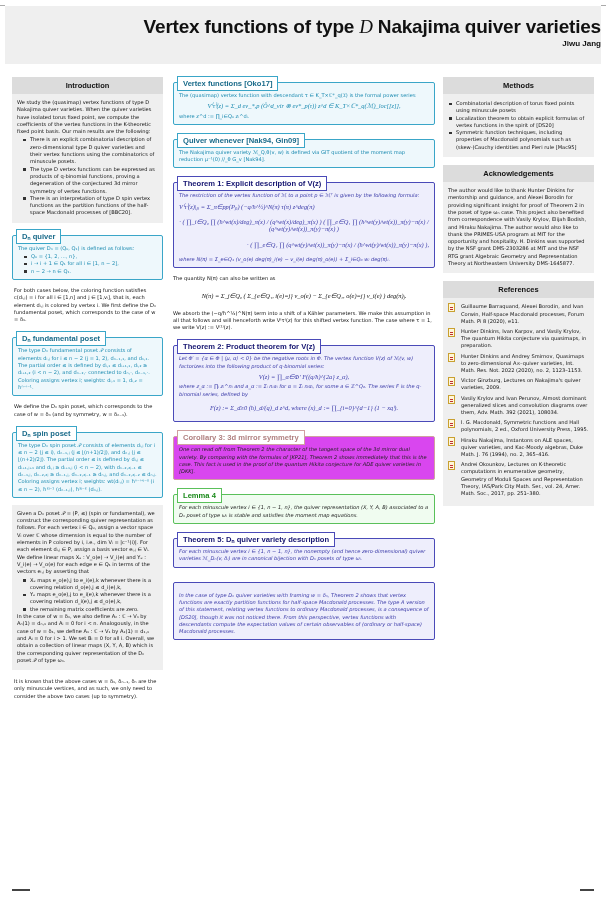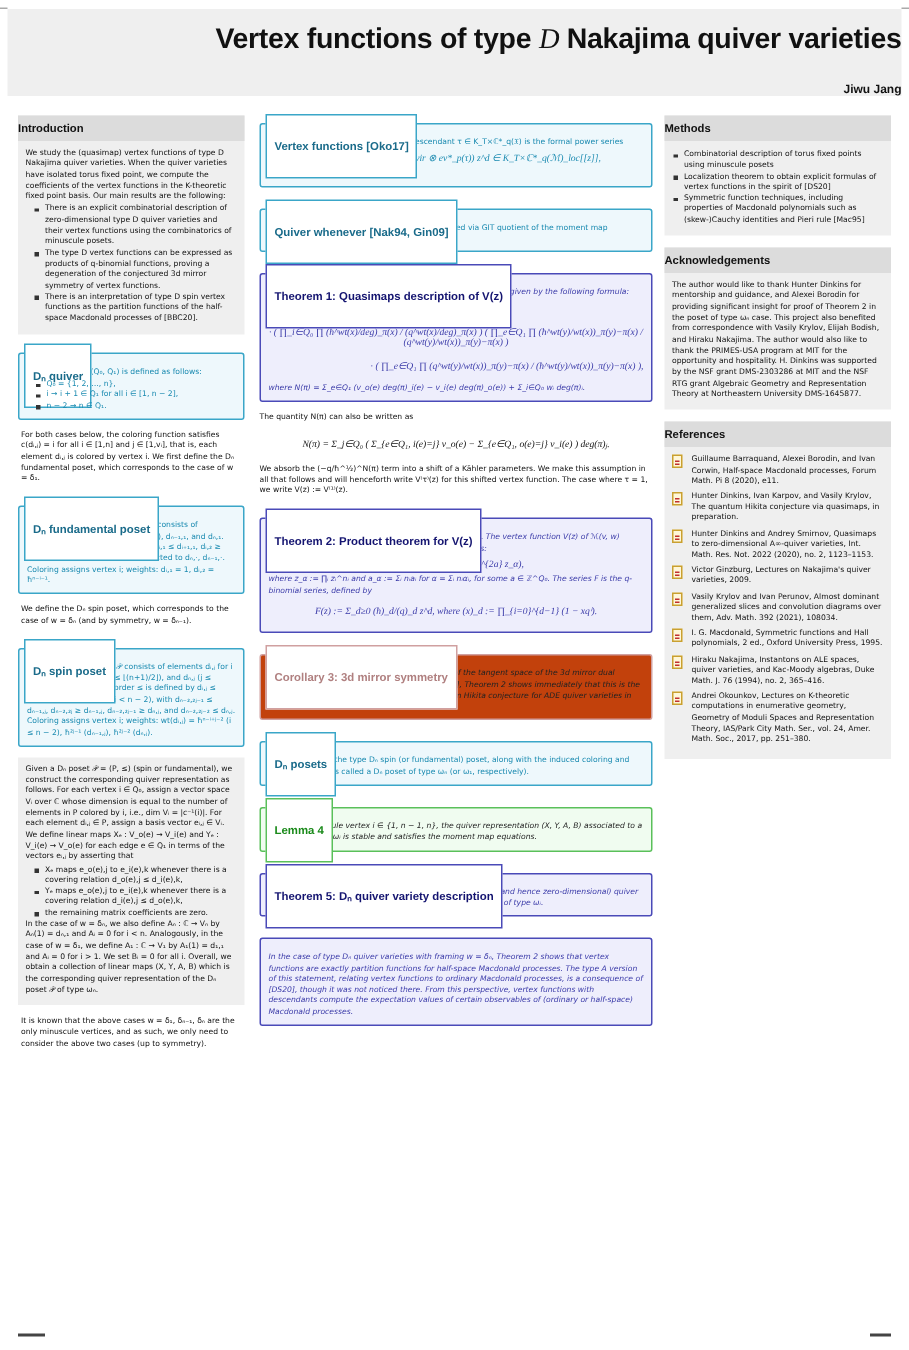--- a/index.html
+++ b/index.html
@@ -1,37 +1,37 @@
 <!DOCTYPE html>
 <html><head>
 <meta charset="utf-8">
 <style>
 *{box-sizing:border-box;margin:0;padding:0}
 body{width:606px;height:900px;background:#fff;font-family:"DejaVu Sans",sans-serif;position:relative;overflow:hidden;color:#111}
 .crop{position:absolute;background:#aaa}
 .header{position:absolute;left:5px;top:6px;width:596px;height:58px;background:#efefef;text-align:right}
 .header h1{font-family:"Liberation Sans",sans-serif;font-size:19px;font-weight:bold;margin-top:10px;letter-spacing:-0.2px}
 .header h1 i{font-family:"Liberation Serif",serif;font-weight:normal}
-.header .author{font-size:8px;margin-top:17px;font-weight:bold;font-family:"Liberation Sans",sans-serif}
+.header .author{font-size:8px;margin-top:1px;font-weight:bold;font-family:"Liberation Sans",sans-serif}
 .col{position:absolute;top:77px}
 .gbox{background:#efefef;margin-bottom:8px}
-.gbox .gt{background:#dcdcdc;font-weight:bold;font-size:7.5px;padding:4px 0 4px;font-family:"Liberation Sans",sans-serif}
+.gbox .gt{background:#dcdcdc;text-align:center;font-weight:bold;font-size:7.5px;padding:4px 0 4px;font-family:"Liberation Sans",sans-serif}
 .gbox .gb{padding:5px 5px 6px;font-size:5.1px;line-height:7.3px}
 .txt{font-size:5.1px;line-height:7.3px;margin:0 2px 8px}
 ul.bl{list-style:none;margin:1px 0 0 5px}
 ul.bl li{position:relative;padding-left:8px}
 ul.bl li:before{content:"";position:absolute;left:1px;top:2.5px;width:2.5px;height:2.5px;background:#333}
 .cbox{position:relative;border:1px solid;border-radius:2px;margin:14px 0 7px;padding:9px 5px 4px;font-size:5.1px;line-height:7.3px}
-.cbox .ct{position:absolute;top:-7px;left:3px;background:#fff;border:1px solid;padding:16px 5px;font-size:7.6px;font-weight:bold;line-height:9px;font-family:"Liberation Sans",sans-serif}
+.cbox .ct{position:absolute;top:-7px;left:3px;background:#fff;border:1px solid;padding:2px 5px;font-size:7.6px;font-weight:bold;line-height:9px;font-family:"Liberation Sans",sans-serif}
 .cyan{border-color:#3aa6c8;background:#eef8fc;color:#1a8ab0}
 .cyan .ct{border-color:#3aa6c8;color:#1a6b8a}
 .blue{border-color:#4a4ab8;background:#eeeefc;color:#222}
 .blue .ct{border-color:#4a4ab8;color:#141470}
 .blue .cb{color:#3a3aa8;font-style:italic}
-.red{border-color:#d0a0a0;background:#c2410c;color:#222}
+.red{border-color:#d0a0a0;background:#d946ef;color:#222}
 .red .ct{border-color:#d0a0a0;color:#b08080}
 .red .cb{font-style:italic;color:#222}
 .green{border-color:#5ac05a;background:#f0fcf0}
 .green .ct{border-color:#5ac05a;color:#1a8a1a}
 .green .cb{font-style:italic;color:#222}
 .math{text-align:center;font-family:"Liberation Serif",serif;font-style:italic;font-size:6.4px;margin:3px 0}
 .ref{display:flex;margin-bottom:3px}
 .ref .ic{width:7px;height:9px;border:1px solid #c9a030;background:#fff7d8;margin-right:6px;flex-shrink:0;position:relative}
 .ref .ic:after{content:"";position:absolute;left:1px;top:3px;width:3px;height:1px;background:#c03030;box-shadow:0 2px 0 #c03030}
 .ref .rt{font-size:5.1px;line-height:7.2px}
@@ -104,21 +104,21 @@
     <div class="math">V⁽τ⁾(z) = Σ_d ev_*,p (Ô^d_vir ⊗ ev*_p(τ)) z^d ∈ K_T×ℂ*_q(ℳ)_loc[[z]],</div>
     <div>where z^d := ∏_i∈Q₀ zᵢ^dᵢ.</div>
   </div>
 
   <div class="cbox cyan">
     <div class="ct">Quiver whenever [Nak94, Gin09]</div>
     <div>The Nakajima quiver variety ℳ_Q,θ(v, w) is defined via GIT quotient of the moment map reduction μ⁻¹(0) //_θ G_v [Nak94].</div>
   </div>
 
   <div class="cbox blue">
-    <div class="ct">Theorem 1: Quasimaps description of V(z)</div>
+    <div class="ct">Theorem 1: Explicit description of V(z)</div>
     <div class="cb">The restriction of the vertex function of ℳ to a point p ∈ ℳᵀ is given by the following formula:</div>
     <div class="math" style="text-align:left;color:#3a3aa8">V⁽τ⁾(z)|ₚ = Σ_π∈pp(Pₚ) (−q/ħ^½)^N(π) τ(π) z^deg(π)</div>
     <div class="math" style="color:#3a3aa8;margin:8px 0">· ( ∏_i∈Q₀ ∏ (ħ^wt(x)/deg)_π(x) / (q^wt(x)/deg)_π(x) ) ( ∏_e∈Q₁ ∏ (ħ^wt(y)/wt(x))_π(y)−π(x) / (q^wt(y)/wt(x))_π(y)−π(x) )</div>
     <div class="math" style="text-align:right;color:#3a3aa8;margin:8px 0">· ( ∏_e∈Q₁ ∏ (q^wt(y)/wt(x))_π(y)−π(x) / (ħ^wt(y)/wt(x))_π(y)−π(x) ),</div>
     <div class="cb">where N(π) = Σ_e∈Q₁ (v_o(e) deg(π)_i(e) − v_i(e) deg(π)_o(e)) + Σ_i∈Q₀ wᵢ deg(π)ᵢ.</div>
   </div>
 
   <div class="txt" style="margin:0 0 2px">The quantity N(π) can also be written as</div>
   <div class="math" style="margin:8px 0 10px">N(π) = Σ_j∈Q₀ ( Σ_{e∈Q₁, i(e)=j} v_o(e) − Σ_{e∈Q₁, o(e)=j} v_i(e) ) deg(π)ⱼ.</div>
   <div class="txt" style="margin:0 0 4px">We absorb the (−q/ħ^½)^N(π) term into a shift of a Kähler parameters. We make this assumption in all that follows and will henceforth write V⁽τ⁾(z) for this shifted vertex function. The case where τ = 1, we write V(z) := V⁽¹⁾(z).</div>
@@ -129,24 +129,20 @@
     <div class="math" style="color:#3a3aa8">V(z) = ∏_α∈Φ′ F((q/ħ)^{2a} z_α),</div>
     <div class="cb">where z_α := ∏ᵢ zᵢ^nᵢ and a_α := Σᵢ nᵢaᵢ for α = Σᵢ nᵢαᵢ, for some a ∈ ℤ^Q₀. The series F is the q-binomial series, defined by</div>
     <div class="math" style="color:#3a3aa8;margin:6px 0">F(z) := Σ_d≥0 (ħ)_d/(q)_d z^d,   where  (x)_d := ∏_{i=0}^{d−1} (1 − xqⁱ).</div>
   </div>
 
   <div class="cbox red">
     <div class="ct">Corollary 3: 3d mirror symmetry</div>
     <div class="cb">One can read off from Theorem 2 the character of the tangent space of the 3d mirror dual variety. By comparing with the formulas of [KP21], Theorem 2 shows immediately that this is the case. This fact is used in the proof of the quantum Hikita conjecture for ADE quiver varieties in [DKK].</div>
   </div>
 
-  <div class="cbox cyan">
-    <div class="ct">Dₙ posets</div>
-    <div>An order ideal of the type Dₙ spin (or fundamental) poset, along with the induced coloring and weight function, is called a Dₙ poset of type ωₙ (or ω₁, respectively).</div>
-  </div>
 
   <div class="cbox green">
     <div class="ct">Lemma 4</div>
     <div class="cb">For each minuscule vertex i ∈ {1, n − 1, n}, the quiver representation (X, Y, A, B) associated to a Dₙ poset of type ωᵢ is stable and satisfies the moment map equations.</div>
   </div>
 
   <div class="cbox blue">
     <div class="ct">Theorem 5: Dₙ quiver variety description</div>
     <div class="cb">For each minuscule vertex i ∈ {1, n − 1, n}, the nonempty (and hence zero-dimensional) quiver varieties ℳ_Dₙ(v, δᵢ) are in canonical bijection with Dₙ posets of type ωᵢ.</div>
   </div>

